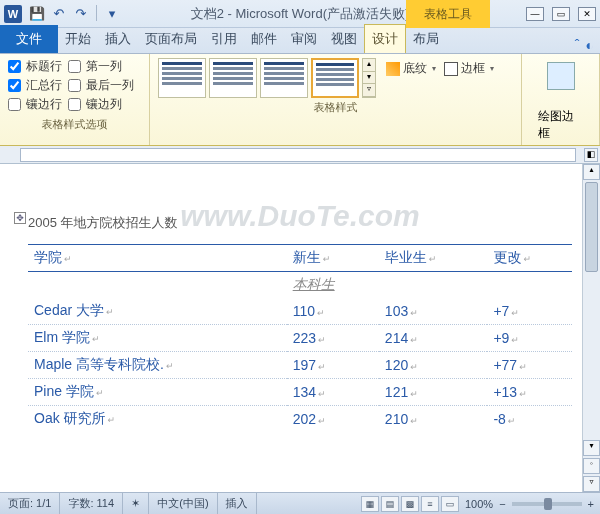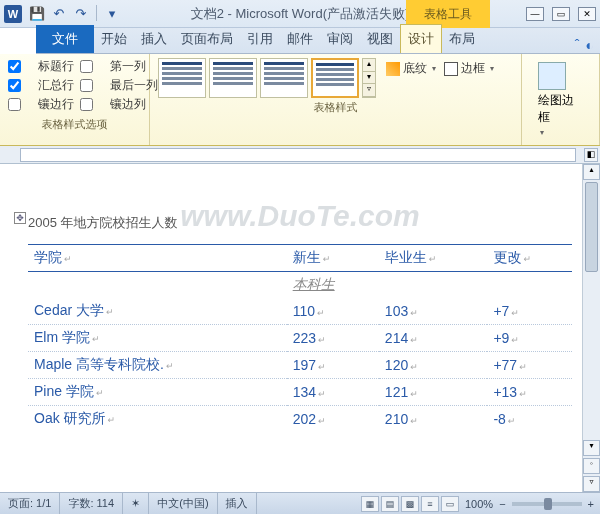--- a/index.html
+++ b/index.html
@@ -10,44 +10,44 @@
 .word-icon { width: 18px; height: 18px; background: #2a579a; color: #fff; display: inline-flex; align-items: center; justify-content: center; font-weight: bold; font-size: 11px; margin-left: 4px; border-radius: 2px; }
 .qat { display: flex; gap: 4px; margin-left: 6px; }
 .qat-btn { width: 18px; height: 18px; display: inline-flex; align-items: center; justify-content: center; color: #2a579a; cursor: pointer; font-size: 13px; }
 .qat-divider { width: 1px; height: 16px; background: #a8b8cc; margin: 0 2px; }
 .title-text { position: absolute; left: 50%; transform: translateX(-50%); color: #4d5b6e; font-size: 13px; }
 .context-tab { position: absolute; right: 110px; top: 0; height: 28px; padding: 0 18px; background: #ffcc33; color: #6a5a1f; display: flex; align-items: center; font-size: 12px; }
 .win-btns { position: absolute; right: 4px; display: flex; gap: 8px; }
 .win-btn { width: 18px; height: 14px; border: 1px solid #7a8aa0; background: #f5f8fc; display: inline-flex; align-items: center; justify-content: center; font-size: 9px; cursor: pointer; }
 
 
-.tabs { height: 26px; background: linear-gradient(#e0e9f4, #d7e3f1); display: flex; align-items: flex-end; border-bottom: 1px solid #a8b8cc; position: relative; margin-left: 36px; }
+.tabs { height: 26px; background: linear-gradient(#e0e9f4, #d7e3f1); display: flex; align-items: flex-end; border-bottom: 1px solid #a8b8cc; position: relative; }
 .tab { padding: 5px 7px; color: #3a4a5e; cursor: pointer; font-size: 13px; }
 .tab.file { background: #1a6ac0; color: #fff; border-radius: 0 0 0 0; padding: 5px 16px; }
 .tab.active { background: #fffbe0; border: 1px solid #c9b95a; border-bottom: none; color: #5a5230; }
 .tabs-right { position: absolute; right: 6px; display: flex; gap: 6px; align-items: center; }
 .help-icon { color: #2a6ac0; cursor: pointer; font-size: 14px; }
 
 
 .ribbon { height: 92px; background: linear-gradient(#fffef0, #faf6d8); border-bottom: 1px solid #c9b95a; display: flex; }
 .ribbon-group { border-right: 1px solid #d8d0a0; padding: 4px 8px 2px; display: flex; flex-direction: column; position: relative; }
 .group-row { display: flex; gap: 6px; align-items: center; margin-bottom: 2px; }
 .group-label { text-align: center; color: #6a6240; font-size: 11px; padding-top: 2px; }
-.chk { display: flex; align-items: center; gap: 17px; font-size: 12px; color: #3a3a3a; white-space: nowrap; }
+.chk { display: flex; align-items: center; gap: 5px; font-size: 12px; color: #3a3a3a; white-space: nowrap; }
 .chk input { width: 13px; height: 13px; }
 .style-gallery { display: flex; gap: 3px; }
 .style-thumb { width: 48px; height: 40px; border: 1px solid #c0c0a0; background: #fff; cursor: pointer; display: flex; flex-direction: column; padding: 3px; gap: 2px; }
 .style-thumb.selected { border: 2px solid #e8a838; }
 .thumb-row { height: 3px; background: #7a8aa0; }
 .thumb-row.hdr { background: #2a4a7a; }
 .gallery-spin { width: 14px; display: flex; flex-direction: column; border: 1px solid #c0c0a0; }
 .gallery-spin div { flex: 1; border-bottom: 1px solid #c0c0a0; text-align: center; font-size: 8px; cursor: pointer; background: #f5f2e0; }
 .ribbon-btn { display: flex; align-items: center; gap: 3px; font-size: 12px; color: #3a3a3a; padding: 2px 4px; cursor: pointer; white-space: nowrap; }
 .ribbon-btn .icn { width: 14px; height: 14px; display: inline-block; }
-.big-btn { display: flex; flex-direction: column; gap: 2px; padding: 4px 8px; cursor: pointer; font-size: 12px; }
+.big-btn { display: flex; flex-direction: column; align-items: center; gap: 18px; padding: 4px 8px; cursor: pointer; font-size: 12px; }
 .big-btn .icn { width: 28px; height: 28px; border: 1px solid #8aa; background: #def; }
 .dropdown-arrow { font-size: 8px; color: #666; margin-left: 2px; }
 
 
 .ruler-area { height: 18px; background: #e8eef5; border-bottom: 1px solid #b0c0d0; position: relative; }
 .ruler { position: absolute; left: 20px; right: 24px; top: 2px; height: 14px; background: #fff; border: 1px solid #a8b8cc; }
 .ruler-btn { position: absolute; right: 2px; top: 2px; width: 14px; height: 14px; border: 1px solid #a8b8cc; background: #f0f4f8; font-size: 9px; text-align: center; cursor: pointer; }
 
 .doc-area { position: relative; height: 328px; background: #fff; overflow: hidden; }
 .vscroll { position: absolute; right: 0; top: 0; bottom: 0; width: 18px; background: #e8eef5; border-left: 1px solid #c0ccd8; }

